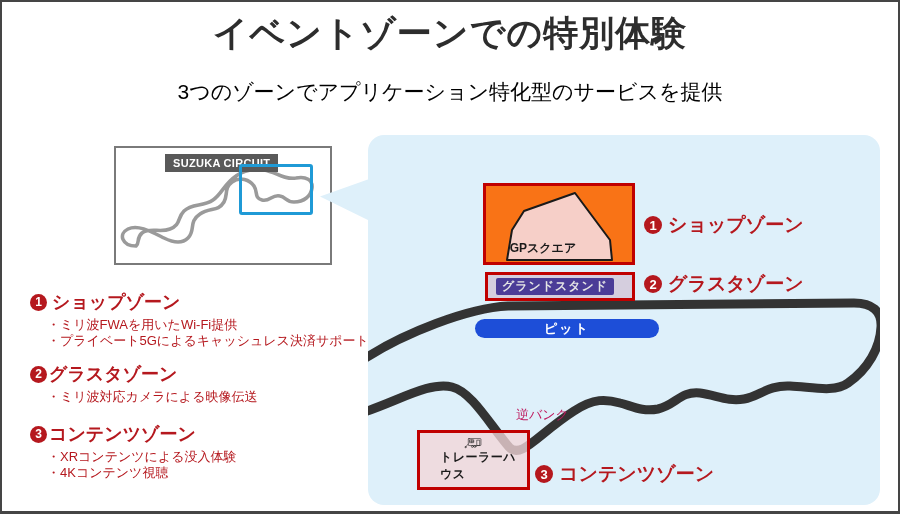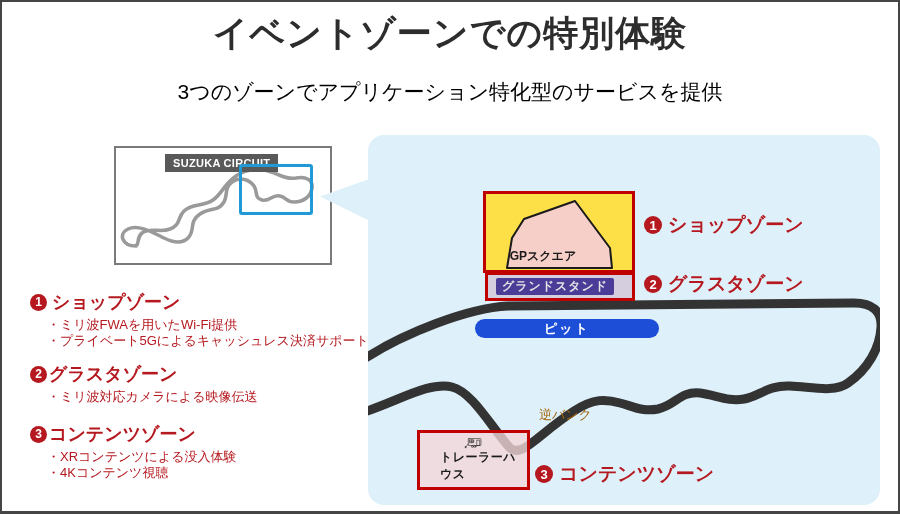--- a/index.html
+++ b/index.html
@@ -19,28 +19,28 @@
   
   .legend-group{position:absolute;left:28px;color:#b5181e;}
   .legend-head{display:flex;align-items:center;gap:5px;font-size:18px;font-weight:bold;color:#b5181e;}
   .num-circle{display:inline-flex;align-items:center;justify-content:center;width:17px;height:17px;border-radius:50%;background:#b5181e;color:#fff;font-size:12px;font-weight:bold;flex:none;}
   .legend-bullets{margin-top:3px;padding-left:17px;font-size:13px;line-height:16px;color:#b5181e;}
 
   
   .panel{position:absolute;left:366px;top:133px;width:512px;height:370px;background:#def0fa;border-radius:16px;}
   .track-svg{position:absolute;left:0;top:0;}
 
-  .shop-box{position:absolute;left:115px;top:56px;width:152px;height:82px;box-sizing:border-box;border:3px solid #c00000;background:#fde047;}
+  .shop-box{position:absolute;left:115px;top:48px;width:152px;height:82px;box-sizing:border-box;border:3px solid #c00000;background:#f97316;}
   .gp-label{position:absolute;left:0;bottom:5px;width:78%;text-align:center;font-size:12px;font-weight:bold;color:#1a1a1a;}
   .grand-box{position:absolute;left:117px;top:137px;width:150px;height:29px;box-sizing:border-box;border:3px solid #c00000;background:#d5cede;}
   .grand-inner{position:absolute;left:8px;top:3px;width:118px;height:17px;background:#4b3c97;border-radius:2px;color:#e5e5e5;font-size:12px;font-weight:bold;display:flex;align-items:center;justify-content:center;letter-spacing:1px;}
   .pit-bar{position:absolute;left:107px;top:184px;width:184px;height:19px;background:#1d4ed8;border-radius:10px;color:#fff;font-size:13px;font-weight:bold;display:flex;align-items:center;justify-content:center;letter-spacing:2px;}
   .trailer-box{position:absolute;left:49px;top:295px;width:113px;height:60px;box-sizing:border-box;border:3px solid #c00000;background:rgba(242,214,216,0.78);display:flex;flex-direction:column;align-items:center;justify-content:space-between;padding:4px 0 4px 0;}
   .trailer-label{font-size:12px;font-weight:bold;color:#1a1a1a;letter-spacing:.5px;margin-left:20px;}
-  .rbank-label{position:absolute;left:171px;top:271px;font-size:13px;color:#a16207;}
+  .rbank-label{position:absolute;left:148px;top:271px;font-size:13px;color:#be185d;}
 
   .map-zone-label{position:absolute;display:flex;align-items:center;gap:6px;font-size:19px;font-weight:bold;color:#b5181e;white-space:nowrap;}
   .map-zone-label .num-circle{width:18px;height:18px;font-size:13px;}
 </style>
 </head>
 <body>
 
 <div class="slide">
 
   <div class="title">イベントゾーンでの特別体験</div>

